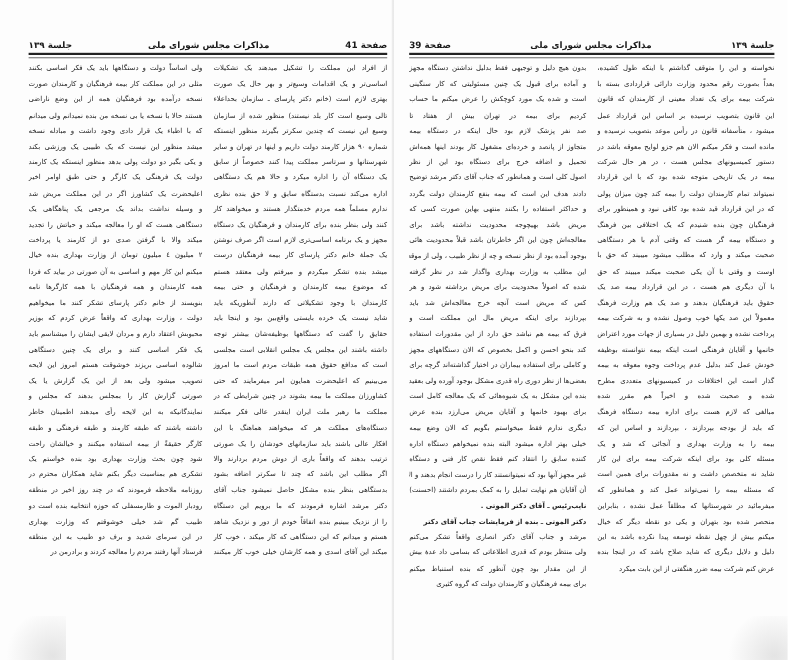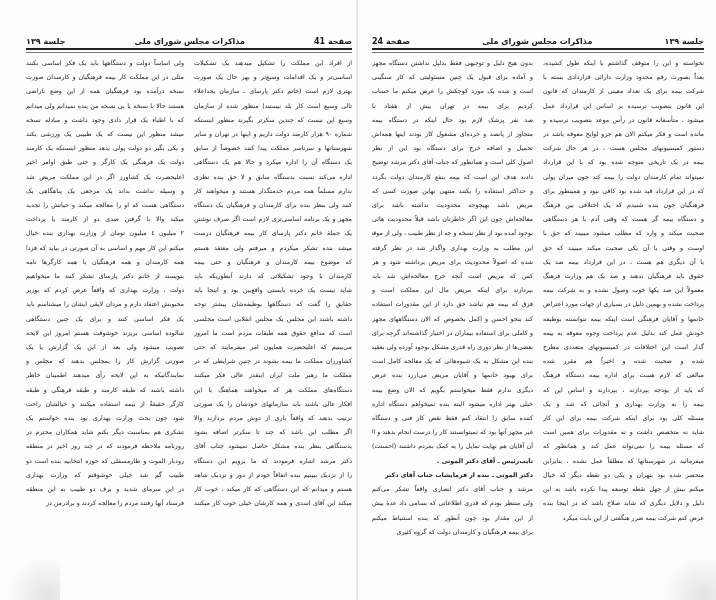--- a/index.html
+++ b/index.html
@@ -138,21 +138,21 @@
     </div>
     <div class="scan-noise" style="left:0;"></div>
   </div>
 
   <div class="spine"></div>
 
   <div class="page right">
     <div class="header">
       <span>جلسة ۱۳۹</span>
       <span>مذاکرات مجلس شورای ملی</span>
-      <span>صفحة 24</span>
+      <span>صفحة 39</span>
       <div class="rule-thin"></div>
     </div>
     <div class="columns">
       <div class="column col-c">
           <p>نخواسته و این را متوقف گذاشتم با اینکه طول کشیده،</p>
           <p>بعداً بصورت رقم محدود وزارت دارائی قراردادی بسته با</p>
           <p>شرکت بیمه برای یک تعداد معینی از کارمندان که قانون</p>
           <p>این قانون بتصویب نرسیده بر اساس این قرارداد عمل</p>
           <p>میشود ، متأسفانه قانون در رأس موعد بتصویب نرسیده و</p>
           <p>مانده است و فکر میکنم الان هم جزو لوایح معوقه باشد در</p>

